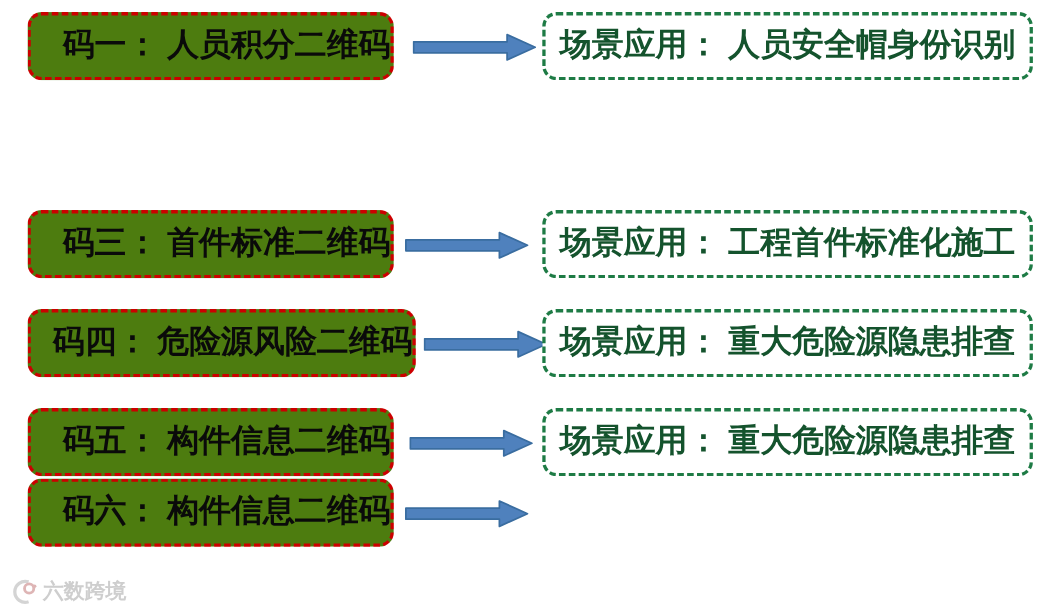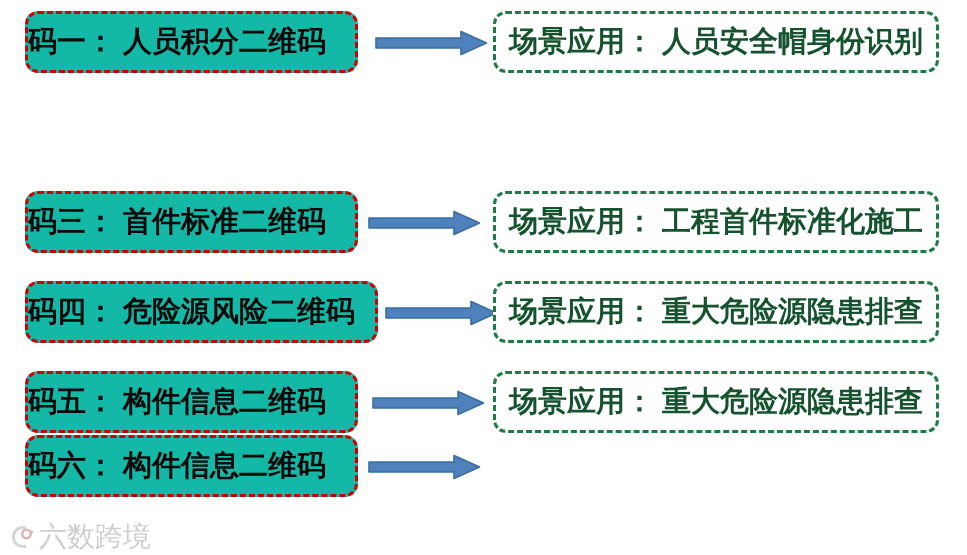--- a/index.html
+++ b/index.html
@@ -31,24 +31,24 @@
   
   .code-box {
     position: absolute;
     left: 25px;
     top: 11px;
     width: 333px;
     height: 62px;
     box-sizing: border-box;
     border: 3px dashed #CC0000;
     border-radius: 13px;
-    background: #14b8a6;
+    background: #4d7c0f;
     display: flex;
     align-items: center;
-    justify-content: flex-start;
+    justify-content: flex-end;
   }
   .row.wide .code-box {
     width: 353px;
   }
 
   .code-text {
     font-size: 29px;
     font-weight: bold;
     color: #0a0a0a;
     letter-spacing: 0px;
@@ -108,22 +108,22 @@
     pointer-events: none;
   }
   #watermark .wm-logo {
     width: 26px;
     height: 26px;
     position: relative;
     flex: none;
   }
   #watermark .wm-logo svg { display: block; }
   #watermark .wm-text {
-    font-size: 28px;
-    font-weight: normal;
+    font-size: 19px;
+    font-weight: bold;
     color: #8a8a8a;
     line-height: 1;
     white-space: nowrap;
   }
 </style>
 </head>
 <body>
 
 <div id="diagram">
     <div class="row" style="top: 0px;">

